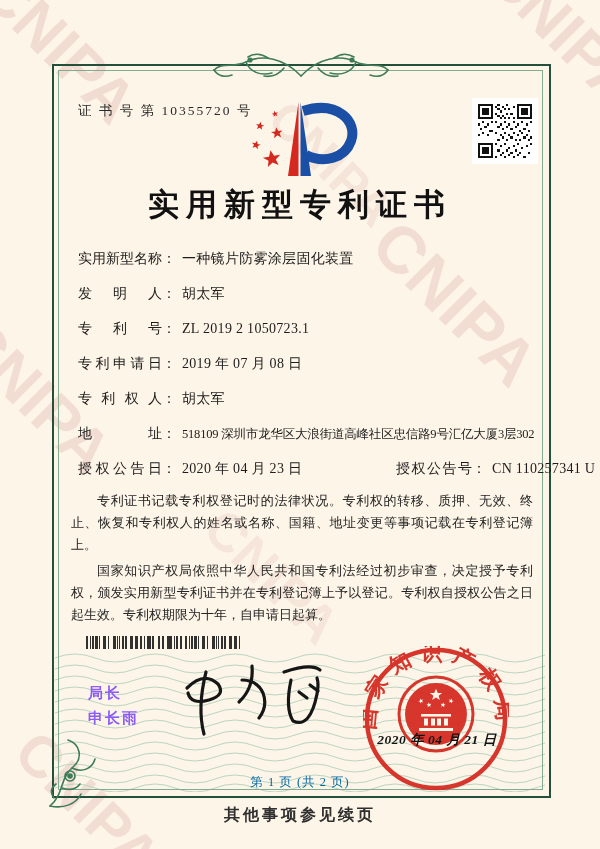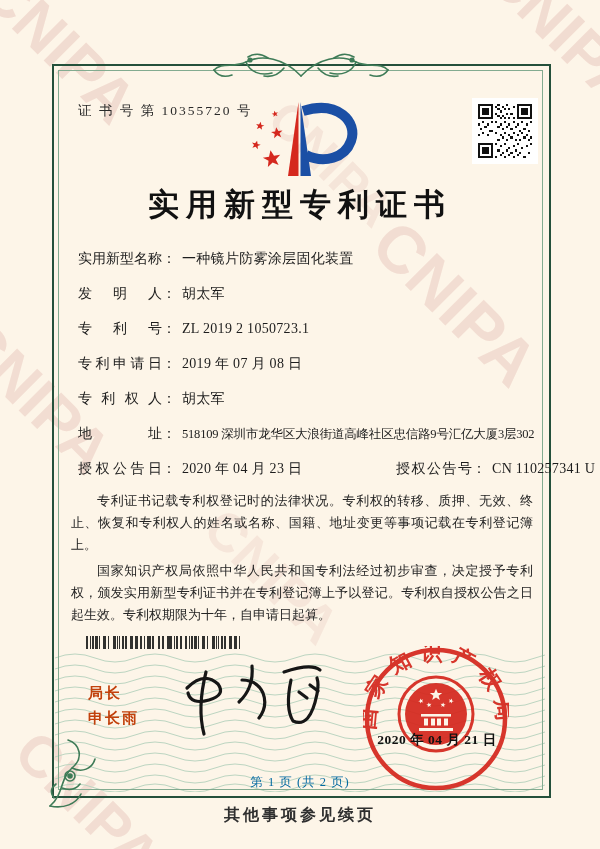--- a/index.html
+++ b/index.html
@@ -26,25 +26,25 @@
   .grant2 .flabel{width:76px;}
   .bodytext{position:absolute;left:71px;top:490px;width:462px;font-size:13px;line-height:22px;
       text-align:justify;color:#242424;}
   .bodytext p{margin:0 0 4px 0;text-indent:2em;}
   .barcode{position:absolute;left:86px;top:636px;width:154px;height:13px;opacity:.88;
       background-image:
         repeating-linear-gradient(90deg,#161616 0 2px,rgba(0,0,0,0) 2px 4px,#161616 4px 5px,rgba(0,0,0,0) 5px 9px),
         repeating-linear-gradient(90deg,#161616 0 1px,rgba(0,0,0,0) 1px 6px,#161616 6px 8px,rgba(0,0,0,0) 8px 11px);}
   .waves{position:absolute;left:55px;top:652px;pointer-events:none;}
   .sig-label{position:absolute;left:88px;font-family:Liberation Mono, monospace;
-      font-weight:700;font-size:15px;color:#c2410c;letter-spacing:2px;}
+      font-weight:700;font-size:15px;color:#8b5cf6;letter-spacing:2px;}
   .signature{position:absolute;left:168px;top:650px;}
   .seal{position:absolute;left:363px;top:646px;}
   .seal-date{position:absolute;left:368px;top:731px;width:138px;text-align:center;
-      font-size:13.5px;font-weight:700;color:#121212;letter-spacing:0.5px;white-space:nowrap;}
+      font-size:13.5px;font-weight:700;color:#121212;letter-spacing:0.5px;white-space:nowrap;font-style:italic;}
   .page-info{position:absolute;left:0;top:774px;width:600px;text-align:center;
       font-size:12.5px;color:#0369a1;letter-spacing:1px;}
   .cont-note{position:absolute;left:0;top:805px;width:600px;text-align:center;
       font-size:16px;color:#2f2f2f;letter-spacing:3px;font-weight:600;}
   .ornament{position:absolute;pointer-events:none;}
 </style>
 </head>
 <body>
 
 <div class="page">

